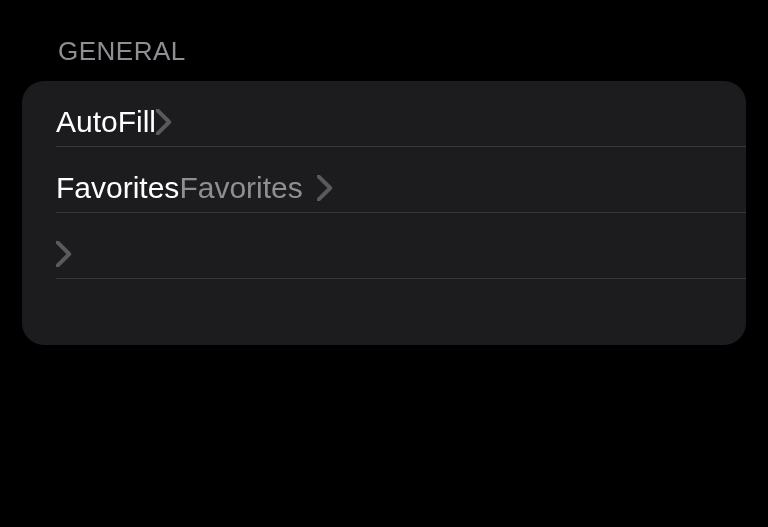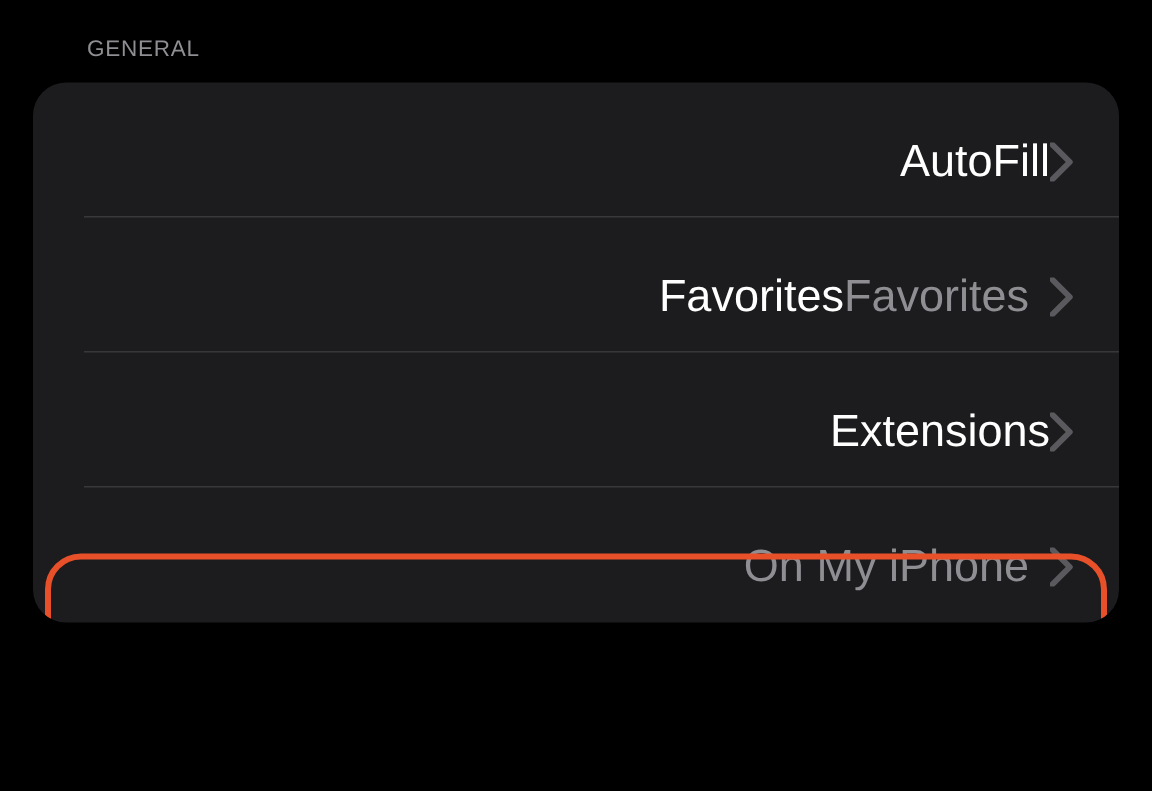--- a/index.html
+++ b/index.html
@@ -9,38 +9,38 @@
     }
     body {
       width: 768px;
       height: 527px;
       background: #000;
       font-family: -apple-system, BlinkMacSystemFont, "Segoe UI", Helvetica, Arial, sans-serif;
       overflow: hidden;
     }
     .section-header {
       color: #8e8e93;
-      font-size: 15px;
+      font-size: 26px;
       letter-spacing: 0.5px;
-      padding: 24px 0 14px 58px;
+      padding: 36px 0 14px 58px;
       text-transform: uppercase;
     }
     .group {
       background: #1c1c1e;
       margin: 0 22px;
       border-radius: 22px;
       overflow: hidden;
       position: relative;
     }
     .row {
       display: flex;
       align-items: center;
-      justify-content: flex-end;
+      justify-content: flex-start;
       padding: 16px 30px 0 34px;
-      height: 90px;
+      height: 66px;
       position: relative;
     }
     .row-label {
       color: #fff;
       font-size: 30px;
       font-weight: 400;
     }
     .row-right {
       display: flex;
       align-items: center;
@@ -122,37 +122,28 @@
         <svg viewBox="0 0 12 20">
             <path d="M1 1 L10 10 L1 19" stroke="#5a5a5e" stroke-width="3" fill="none" stroke-linecap="round" stroke-linejoin="round"></path>
           </svg>
       </span>
     </div>
     <div class="divider"></div>
   </div>
 
 
   <div class="row">
-    <span class="row-label">Extensions</span>
     <div class="row-right">
       <span class="chevron">
         <svg viewBox="0 0 12 20">
             <path d="M1 1 L10 10 L1 19" stroke="#5a5a5e" stroke-width="3" fill="none" stroke-linecap="round" stroke-linejoin="round"></path>
           </svg>
       </span>
     </div>
     <div class="divider"></div>
   </div>
 
   <div class="row">
-    <div class="row-right">
-      <span class="row-value">On My iPhone</span>
-      <span class="chevron">
-        <svg viewBox="0 0 12 20">
-            <path d="M1 1 L10 10 L1 19" stroke="#5a5a5e" stroke-width="3" fill="none" stroke-linecap="round" stroke-linejoin="round"></path>
-          </svg>
-      </span>
-    </div>
   </div>
 
   <div class="highlight-ring" style="left:8px; right:8px; top:314px; height:82px;"></div>
 
 </div>
 
 </body></html>

